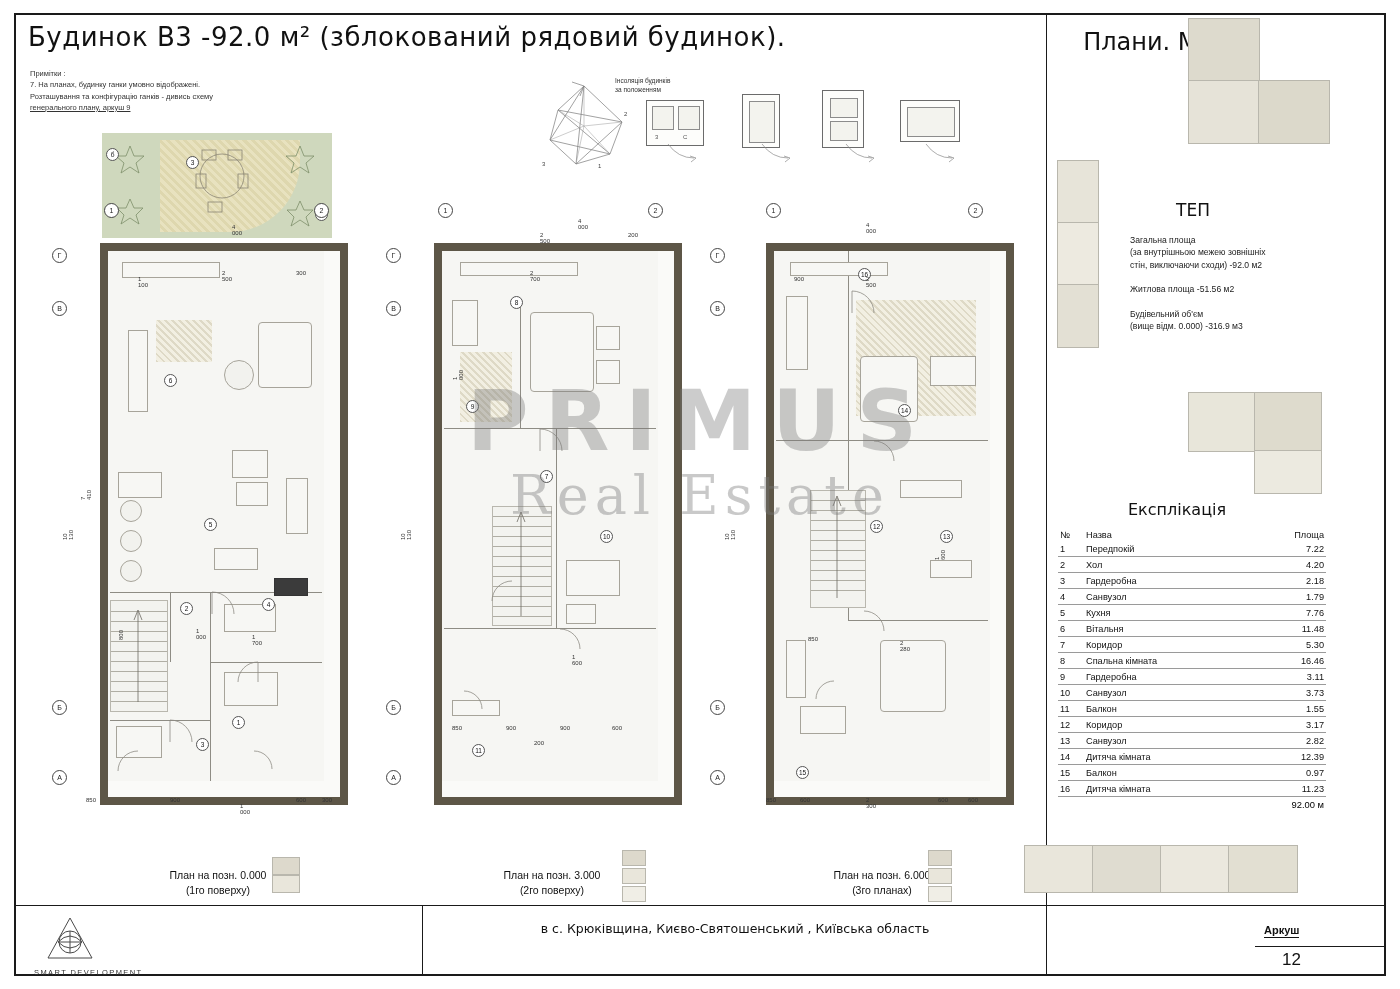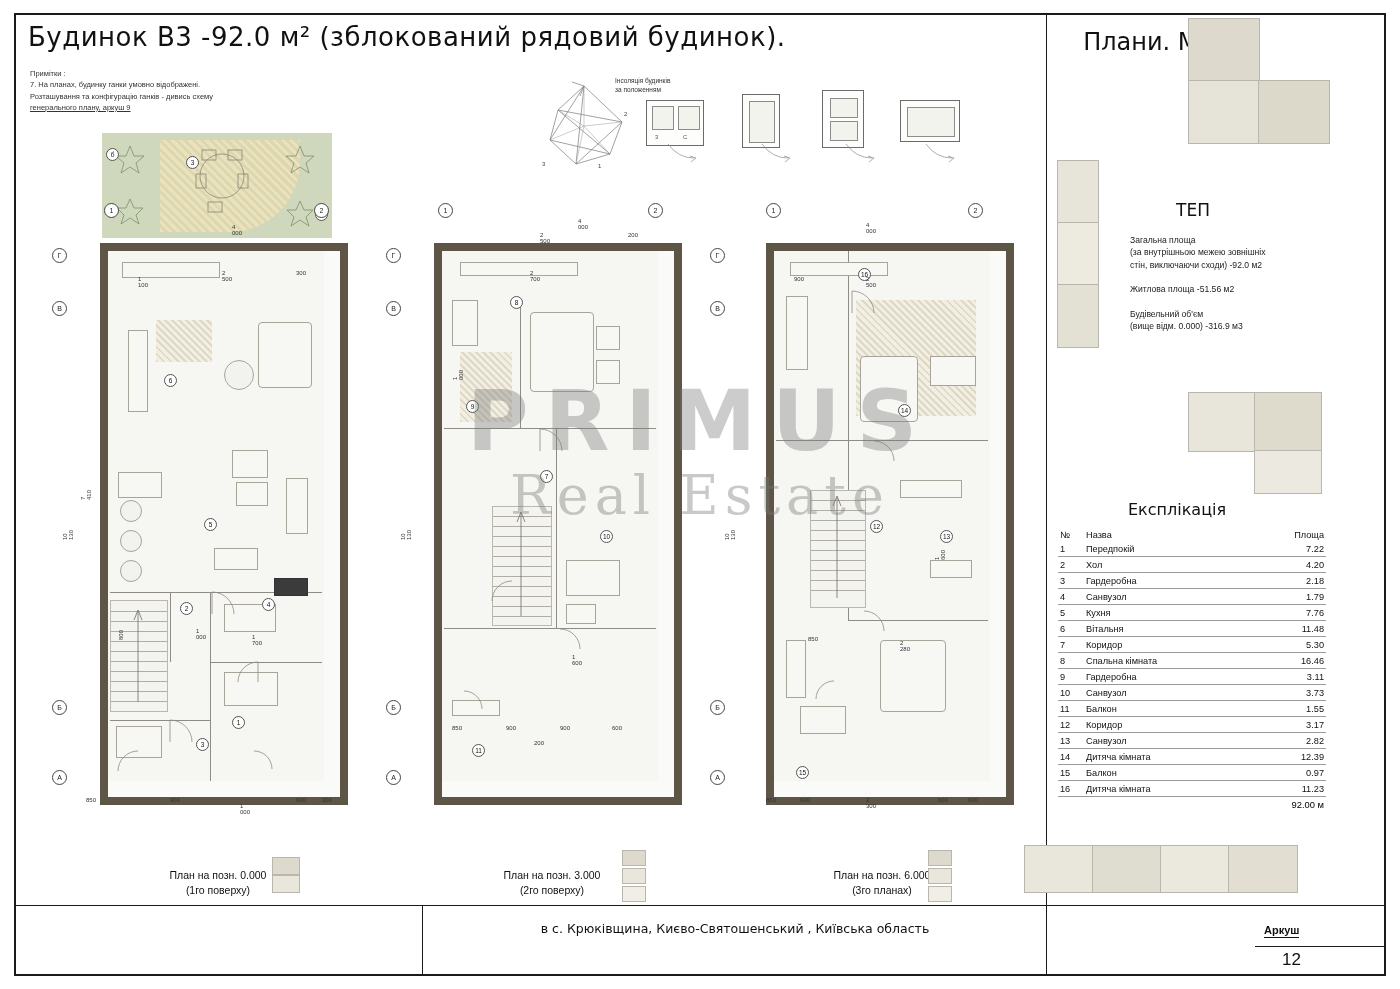--- a/index.html
+++ b/index.html
@@ -558,20 +558,31 @@
           </tr>
       </tbody>
     </table>
     <div class="expl-total">92.00 м</div>
   </div>
 
   <div class="bottom-rule"></div>
   <div class="bottom-rule2"></div>
   <div class="bottom-rule3"></div>
 
+  <div class="logo-box">
+    <svg width="120" height="56">
+      <g stroke="#4a4a4a" fill="none" stroke-width="1">
+        <path d="M40 6 L18 46 L62 46 Z"></path>
+        <circle cx="40" cy="30" r="11"></circle>
+        <path d="M40 19 L40 41 M29 30 L51 30"></path>
+        <path d="M28 30 q12 -12 24 0 q-12 12 -24 0"></path>
+      </g>
+    </svg>
+    <div style="font-size:7.5px;letter-spacing:1.4px;color:#333;margin-top:-4px;margin-left:4px;">SMART DEVELOPMENT</div>
+  </div>
 
   <div class="bottom-text">
     <div>в с. Крюківщина, Києво-Святошенський , Київська область</div>
   </div>
 
   <div class="sheet-label">Аркуш</div>
   <div class="sheet-num-rule"></div>
   <div class="sheet-num">12</div>
 </div>
 

